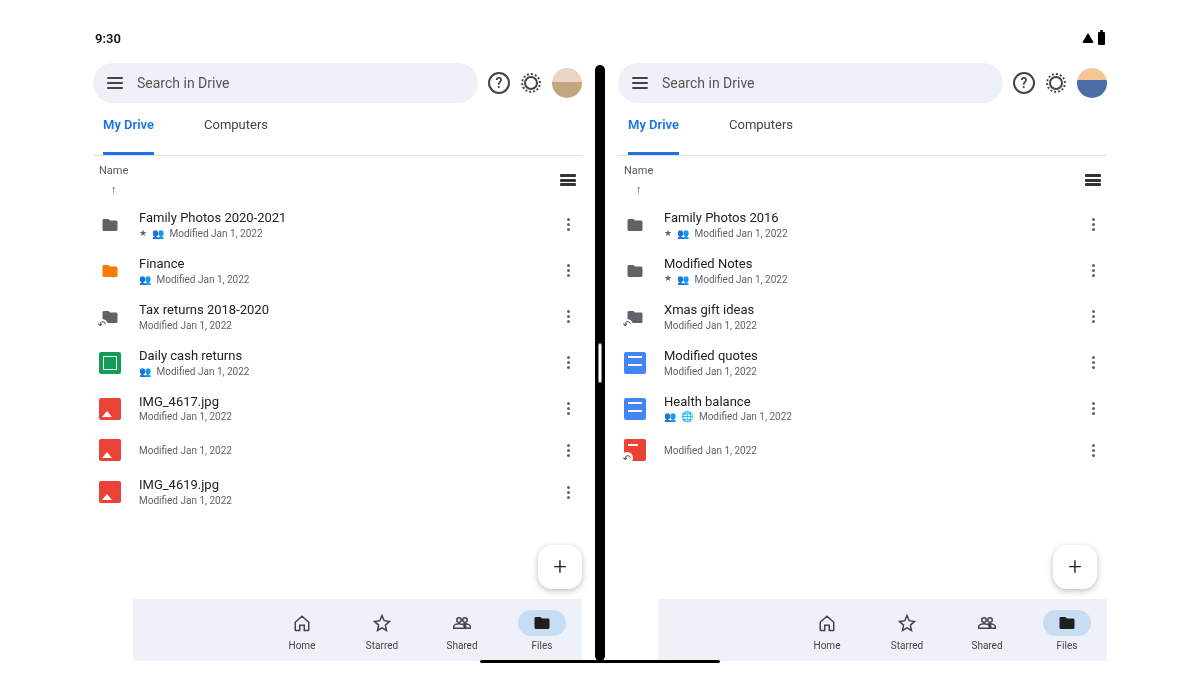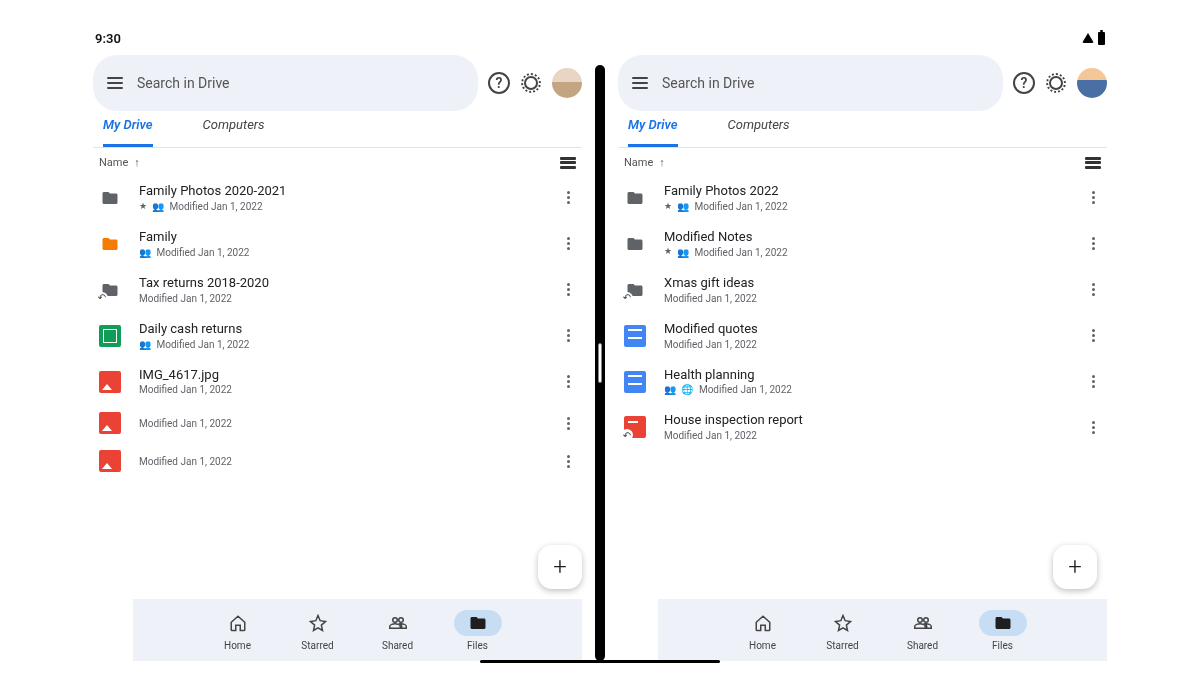--- a/index.html
+++ b/index.html
@@ -71,21 +71,21 @@
   .pane.left{padding-right:18px;}
   .pane.right{padding-left:18px;}
   .header-row{
     display:flex;align-items:center;gap:10px;
     height:56px;
   }
   .search-pill{
     flex:1;
     background:#eef1f7;
     border-radius:24px;
-    height:56px;
+    height:40px;
     display:flex;align-items:center;
     padding:0 14px;
     gap:14px;
     color:#555;
   }
   .menu-icon{display:flex;flex-direction:column;gap:3px;}
   .menu-icon span{width:16px;height:2px;background:#444;border-radius:1px;}
   .search-text{font-size:14px;color:#555;}
   .circ-btn{
     width:22px;height:22px;border-radius:50%;
@@ -98,28 +98,28 @@
   .help{border:2px solid #444;font-weight:600;}
   .avatar{width:30px;height:30px;border-radius:50%;background:#d9b896;overflow:hidden;position:relative;}
   .avatar.a1{background:linear-gradient(#e8d5c4 45%,#c4a582 45%);}
   .avatar.a2{background:linear-gradient(#f4c896 40%,#4a6fa5 40%);}
   .tabs-row{
     display:flex;gap:50px;
     padding:6px 10px 0 10px;
     border-bottom:1px solid #e3e3e3;
     font-size:13px;
   }
-  .tab{padding-bottom:12px;color:#444;cursor:pointer;font-style:italic;}
+  .tab{padding-bottom:20px;color:#444;cursor:pointer;}
   .tab.active{color:#1a73e8;font-weight:600;border-bottom:3px solid #1a73e8;}
   .col-header{
     display:flex;align-items:center;justify-content:space-between;
     padding:8px 6px 6px 6px;
     font-size:11px;color:#555;
   }
-  .col-left{display:flex;align-items:center;gap:6px;}
+  .col-left{display:flex;align-items:center;gap:6px;flex-direction:column;}
   .arrow-up{font-size:11px;}
   .view-icon{width:16px;height:12px;display:flex;flex-direction:column;justify-content:space-between;}
   .view-icon span{height:3px;background:#333;border-radius:1px;}
   .file-list{flex:1;overflow:hidden;}
   .row{
     display:flex;align-items:center;
     padding:8px 6px;
     gap:18px;
   }
   .ficon{width:22px;height:22px;display:flex;align-items:center;justify-content:center;flex-shrink:0;}
@@ -148,21 +148,21 @@
     background:#fff;box-shadow:0 2px 6px rgba(0,0,0,0.25);
     display:flex;align-items:center;justify-content:center;
     font-size:24px;color:#202124;font-weight:300;
     cursor:pointer;
   }
   .bottom-nav{
     height:62px;
     background:#eef2f8;
     display:flex;
     align-items:center;
-    justify-content:center;
+    justify-content:flex-end;
     margin-left:40px;
   }
   .nav-item{
     display:flex;flex-direction:column;align-items:center;gap:4px;
     font-size:10px;color:#444;cursor:pointer;
     min-width:80px;
   }
   .nav-ico{width:48px;height:26px;border-radius:14px;display:flex;align-items:center;justify-content:center;}
   .nav-item.active .nav-ico{background:#c7ddf4;}
   .nav-svg{width:18px;height:18px;}
@@ -236,21 +236,21 @@
         </div>
         <div class="row">
           <div class="ficon-wrap">
             <div class="ficon folder-orange">
               <svg viewBox="0 0 24 24" width="22" height="18">
                 <path d="M10 4H4c-1.1 0-2 .9-2 2v12c0 1.1.9 2 2 2h16c1.1 0 2-.9 2-2V8c0-1.1-.9-2-2-2h-8l-2-2z"></path>
               </svg>
             </div>
           </div>
           <div class="fmeta">
-            <div class="fname">Family</div>
+            <div class="fname">Finance</div>
             <div class="fsub">
               <span class="shared">👥</span>
               <span>Modified Jan 1, 2022</span>
             </div>
           </div>
           <div class="kebab">
             <span></span>
             <span></span>
             <span></span>
           </div>
@@ -322,20 +322,21 @@
             <span></span>
             <span></span>
             <span></span>
           </div>
         </div>
         <div class="row">
           <div class="ficon-wrap">
             <div class="ficon image"></div>
           </div>
           <div class="fmeta">
+            <div class="fname">IMG_4619.jpg</div>
             <div class="fsub">
               <span>Modified Jan 1, 2022</span>
             </div>
           </div>
           <div class="kebab">
             <span></span>
             <span></span>
             <span></span>
           </div>
         </div>
@@ -411,21 +412,21 @@
     <div class="file-list" id="list-1">
         <div class="row">
           <div class="ficon-wrap">
             <div class="ficon folder-dark">
               <svg viewBox="0 0 24 24" width="22" height="18">
                 <path d="M10 4H4c-1.1 0-2 .9-2 2v12c0 1.1.9 2 2 2h16c1.1 0 2-.9 2-2V8c0-1.1-.9-2-2-2h-8l-2-2z"></path>
               </svg>
             </div>
           </div>
           <div class="fmeta">
-            <div class="fname">Family Photos 2022</div>
+            <div class="fname">Family Photos 2016</div>
             <div class="fsub">
               <span class="star">★</span>
               <span class="shared">👥</span>
               <span>Modified Jan 1, 2022</span>
             </div>
           </div>
           <div class="kebab">
             <span></span>
             <span></span>
             <span></span>
@@ -488,40 +489,39 @@
             <span></span>
             <span></span>
             <span></span>
           </div>
         </div>
         <div class="row">
           <div class="ficon-wrap">
             <div class="ficon doc"></div>
           </div>
           <div class="fmeta">
-            <div class="fname">Health planning</div>
+            <div class="fname">Health balance</div>
             <div class="fsub">
               <span class="shared">👥</span>
               <span class="shared">🌐</span>
               <span>Modified Jan 1, 2022</span>
             </div>
           </div>
           <div class="kebab">
             <span></span>
             <span></span>
             <span></span>
           </div>
         </div>
         <div class="row">
           <div class="ficon-wrap">
             <div class="ficon pdf"></div>
             <div class="shortcut-badge">↶</div>
           </div>
           <div class="fmeta">
-            <div class="fname">House inspection report</div>
             <div class="fsub">
               <span>Modified Jan 1, 2022</span>
             </div>
           </div>
           <div class="kebab">
             <span></span>
             <span></span>
             <span></span>
           </div>
         </div>

